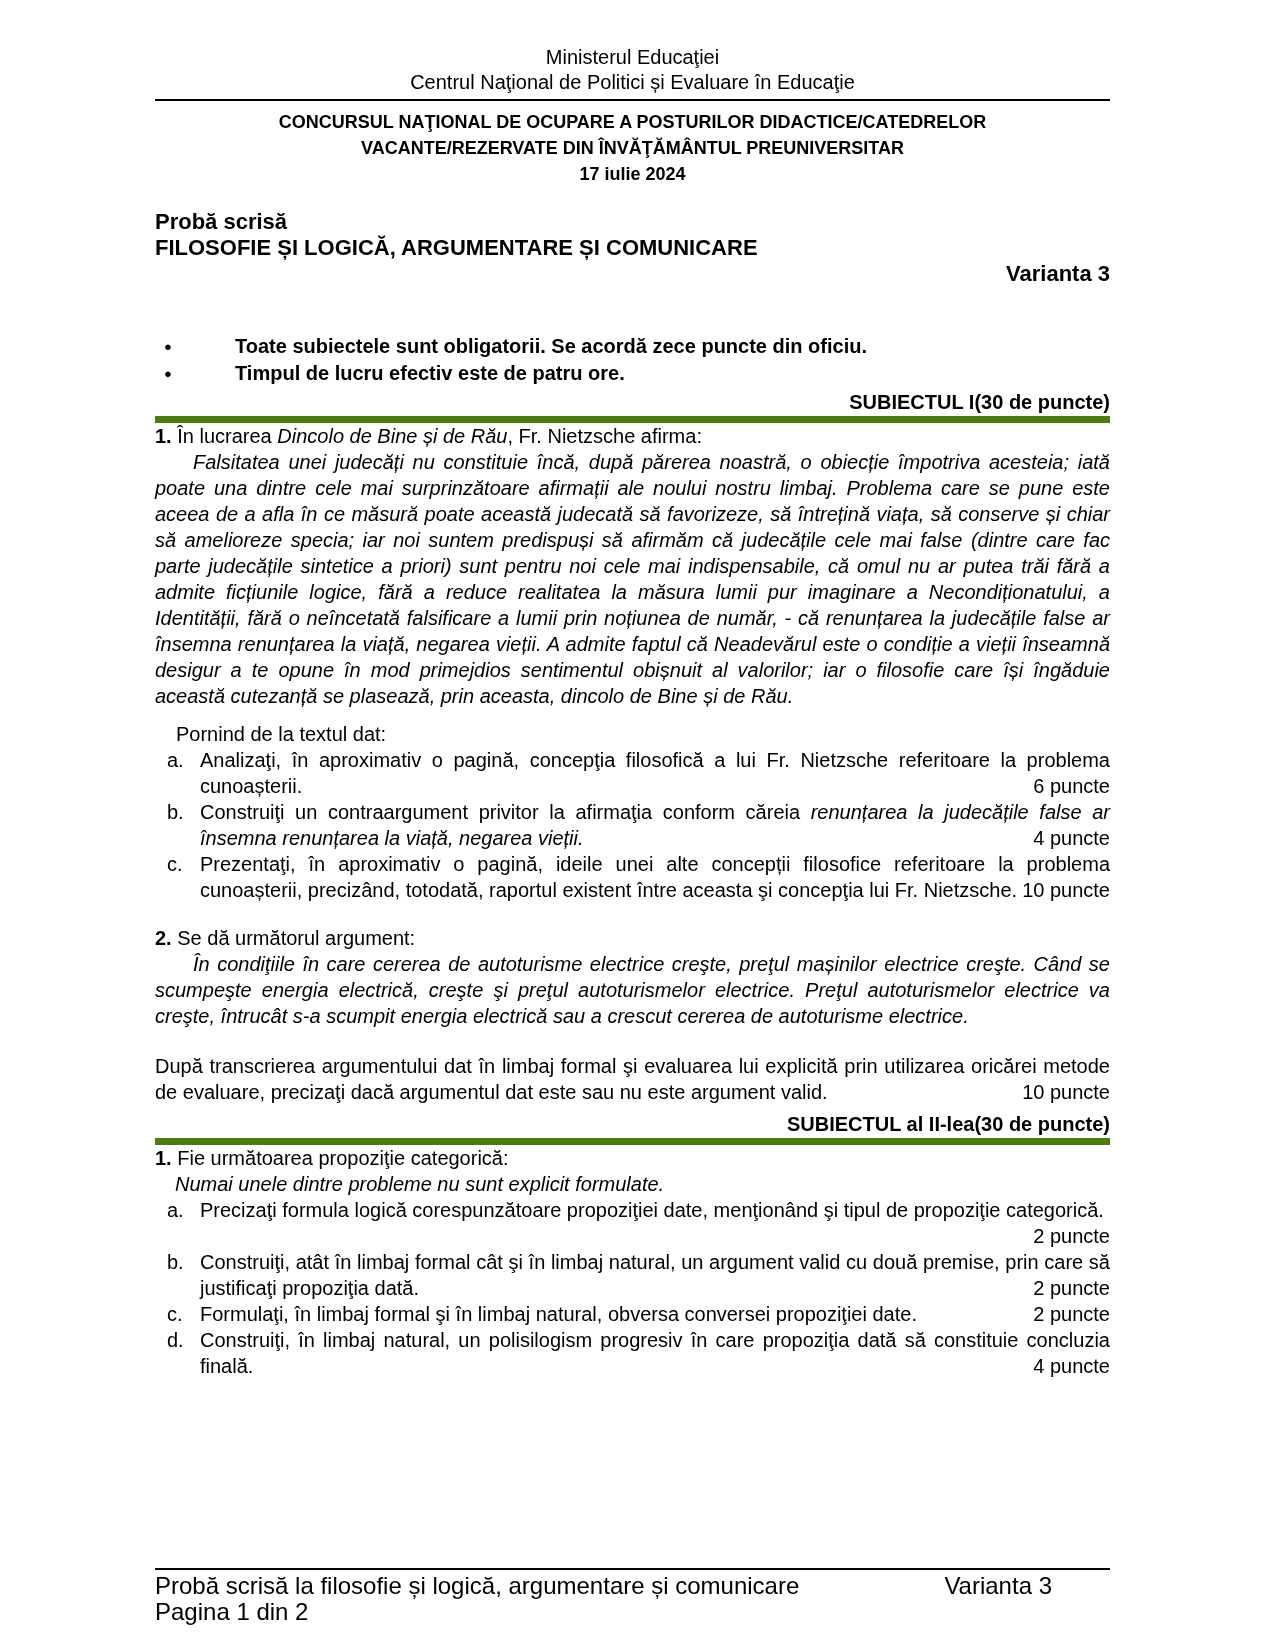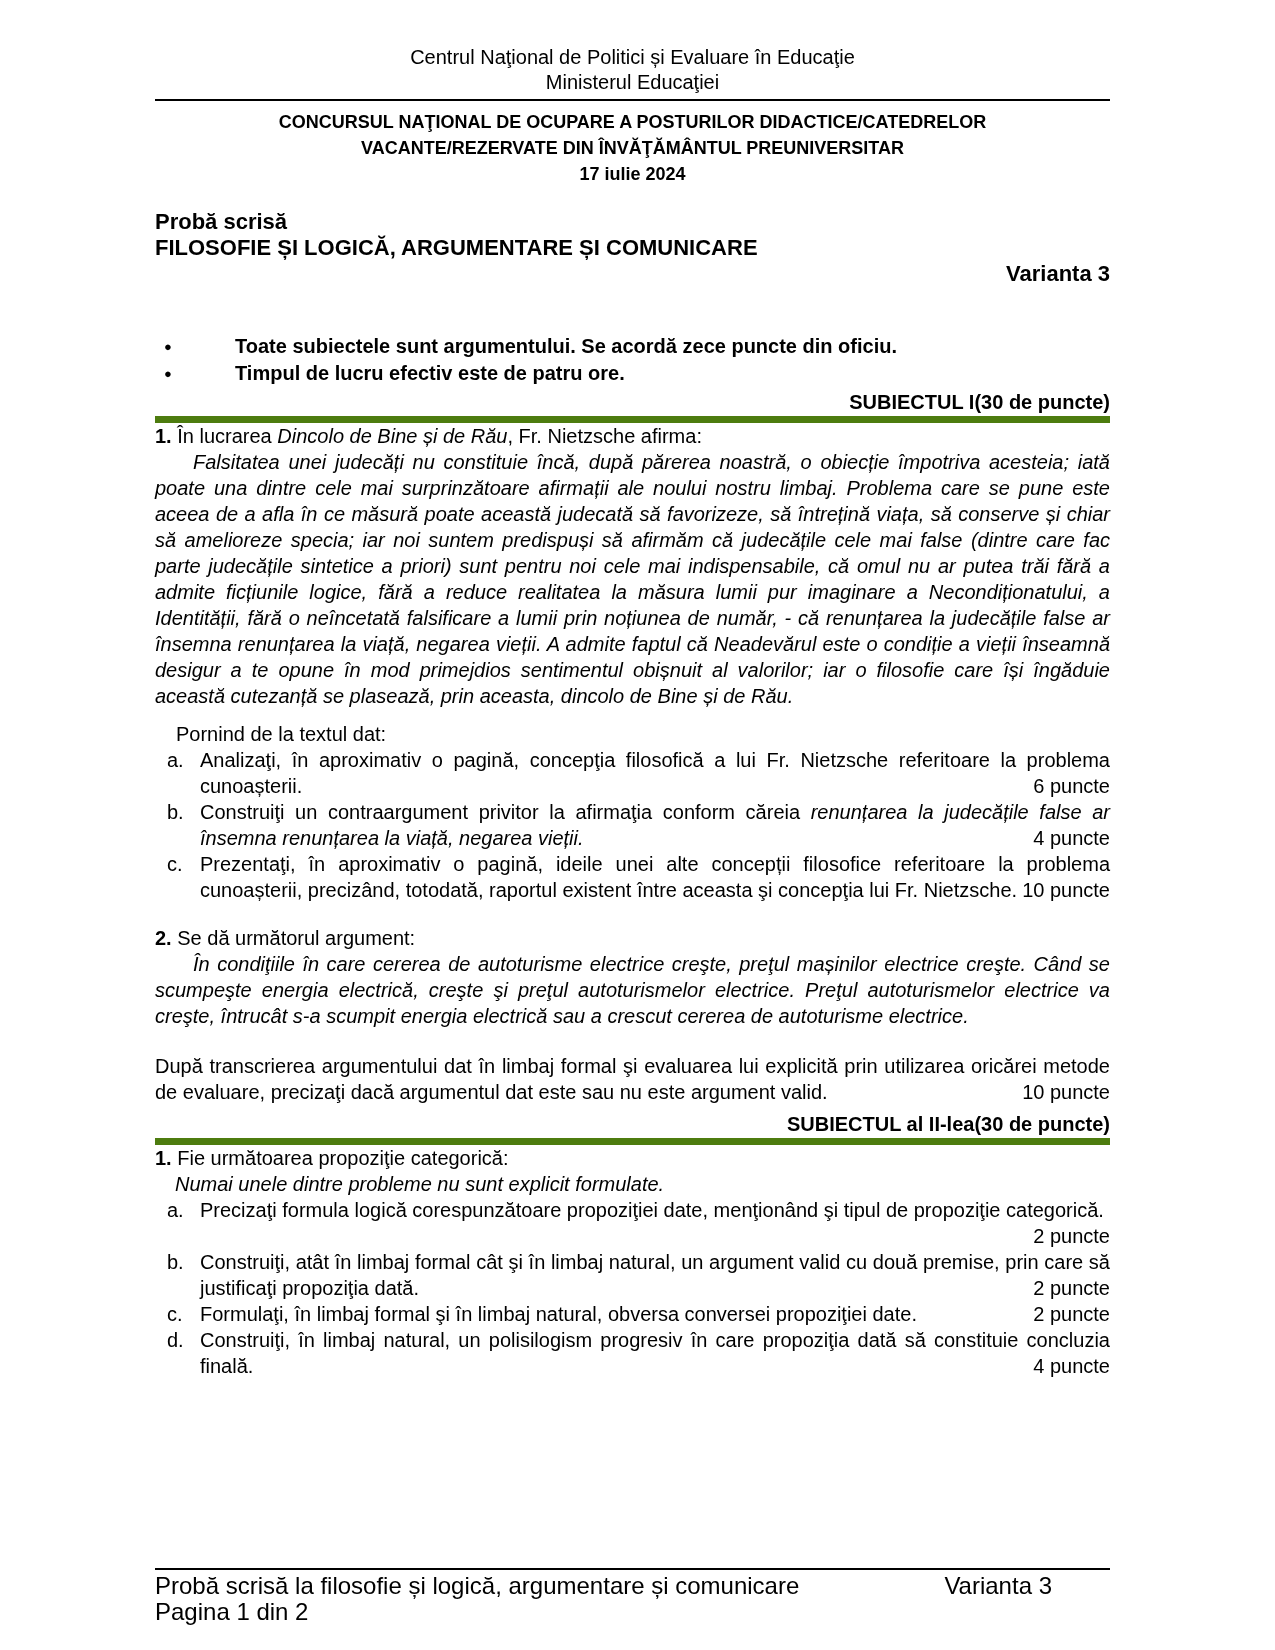--- a/index.html
+++ b/index.html
@@ -86,40 +86,40 @@
   .footer-variant { margin-right: 58px; }
   .footer-page { }
 </style>
 </head>
 <body>
 
 <div class="page">
   <div class="content">
 
     <div class="org-header">
+      <div>Ministerul Educaţiei</div>
       <div>Centrul Naţional de Politici și Evaluare în Educaţie</div>
-      <div>Ministerul Educaţiei</div>
     </div>
 
     <div class="main-title">
       <div>CONCURSUL NAŢIONAL DE OCUPARE A POSTURILOR DIDACTICE/CATEDRELOR</div>
       <div>VACANTE/REZERVATE DIN ÎNVĂŢĂMÂNTUL PREUNIVERSITAR</div>
       <div>17 iulie 2024</div>
     </div>
 
     <div class="proba-block">
       <div>Probă scrisă</div>
       <div>FILOSOFIE ȘI LOGICĂ, ARGUMENTARE ȘI COMUNICARE</div>
     </div>
     <div class="variant-line">Varianta 3</div>
 
     <div class="notes">
       <div class="note">
           <span class="note-bullet">●</span>
-          <span>Toate subiectele sunt argumentului. Se acordă zece puncte din oficiu.</span>
+          <span>Toate subiectele sunt obligatorii. Se acordă zece puncte din oficiu.</span>
         </div>
       <div class="note">
           <span class="note-bullet">●</span>
           <span>Timpul de lucru efectiv este de patru ore.</span>
         </div>
     </div>
 
     <div class="section-heading">
       <span>SUBIECTUL I</span>
       <span>(30 de puncte)</span>

